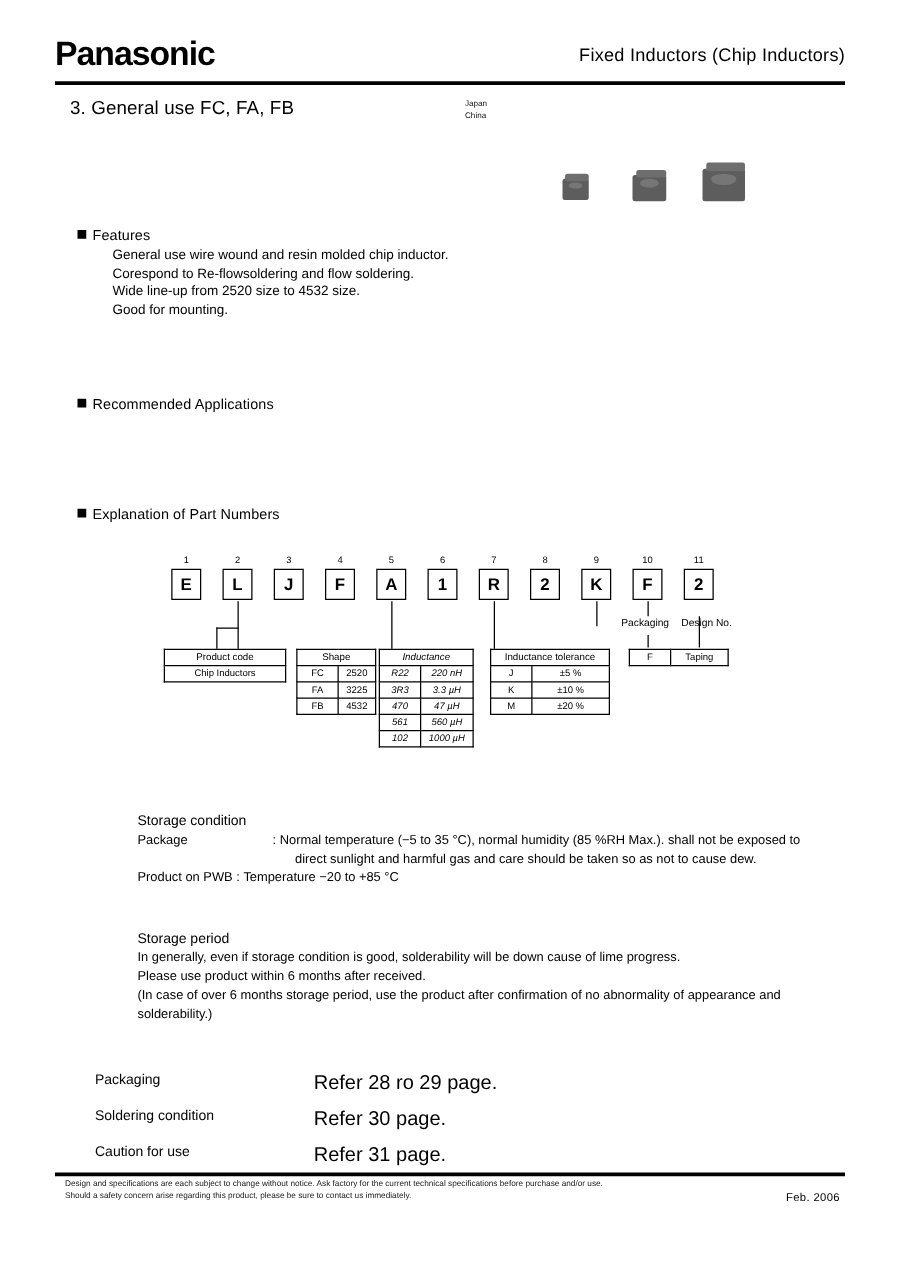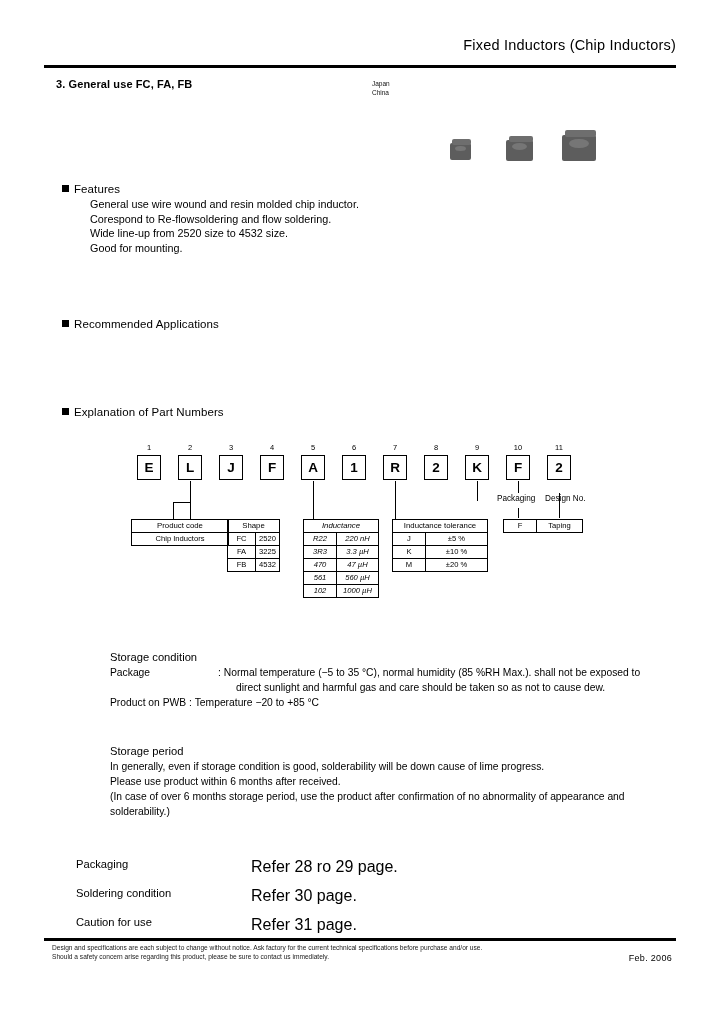--- a/index.html
+++ b/index.html
@@ -47,22 +47,22 @@
     width: 632px;
     height: 3px;
     background: #000;
   }
 
   
   .sec-title {
     position: absolute;
     left: 56px;
     top: 78px;
-    font-size: 11px;
-    font-weight: bold;
+    font-size: 15px;
+    font-weight: normal;
     letter-spacing: 0.1px;
   }
   .origin {
     position: absolute;
     left: 372px;
     top: 80px;
     font-size: 6.5px;
     line-height: 8.6px;
     color: #111;
   }
@@ -239,20 +239,21 @@
     right: 48px;
     top: 953px;
     font-size: 9px;
     letter-spacing: 0.3px;
   }
 </style>
 </head>
 <body>
 
 <div class="header">
+  <div class="brand">Panasonic</div>
   <div class="header-right">Fixed Inductors (Chip Inductors)</div>
 </div>
 <div class="rule-top"></div>
 
 <div class="sec-title">3. General use FC, FA, FB</div>
 <div class="origin">
   <div>Japan</div>
   <div>China</div>
 </div>
 
@@ -356,21 +357,21 @@
     <tbody>
         <tr>
           <td class="hd">Product code</td>
         </tr>
     <tr>
           <td>Chip Inductors</td>
         </tr>
   </tbody>
     </table>
 
-  <table class="tbl" style="left:227px; top:519px; width:53px;">
+  <table class="tbl" style="left:237px; top:519px; width:64px;">
     <tbody>
         <tr>
           <td class="hd" colspan="2">Shape</td>
         </tr>
     <tr>
       <td class="code">FC</td>
       <td>2520</td>
     </tr>
     <tr>
       <td class="code">FA</td>

